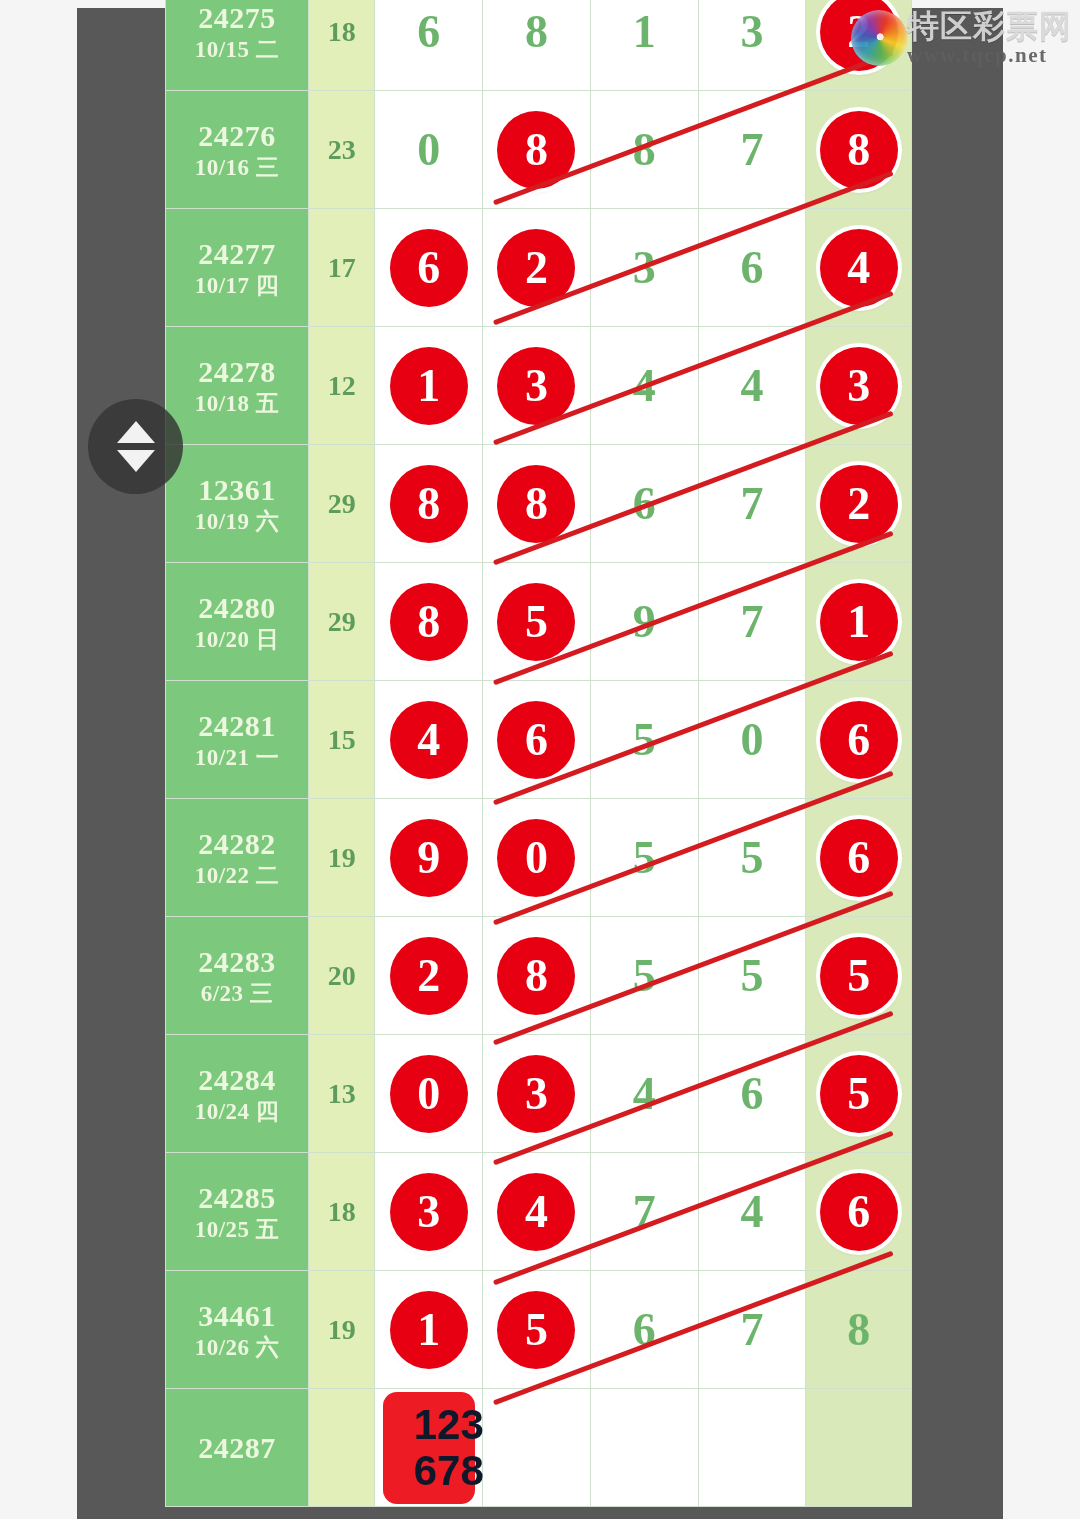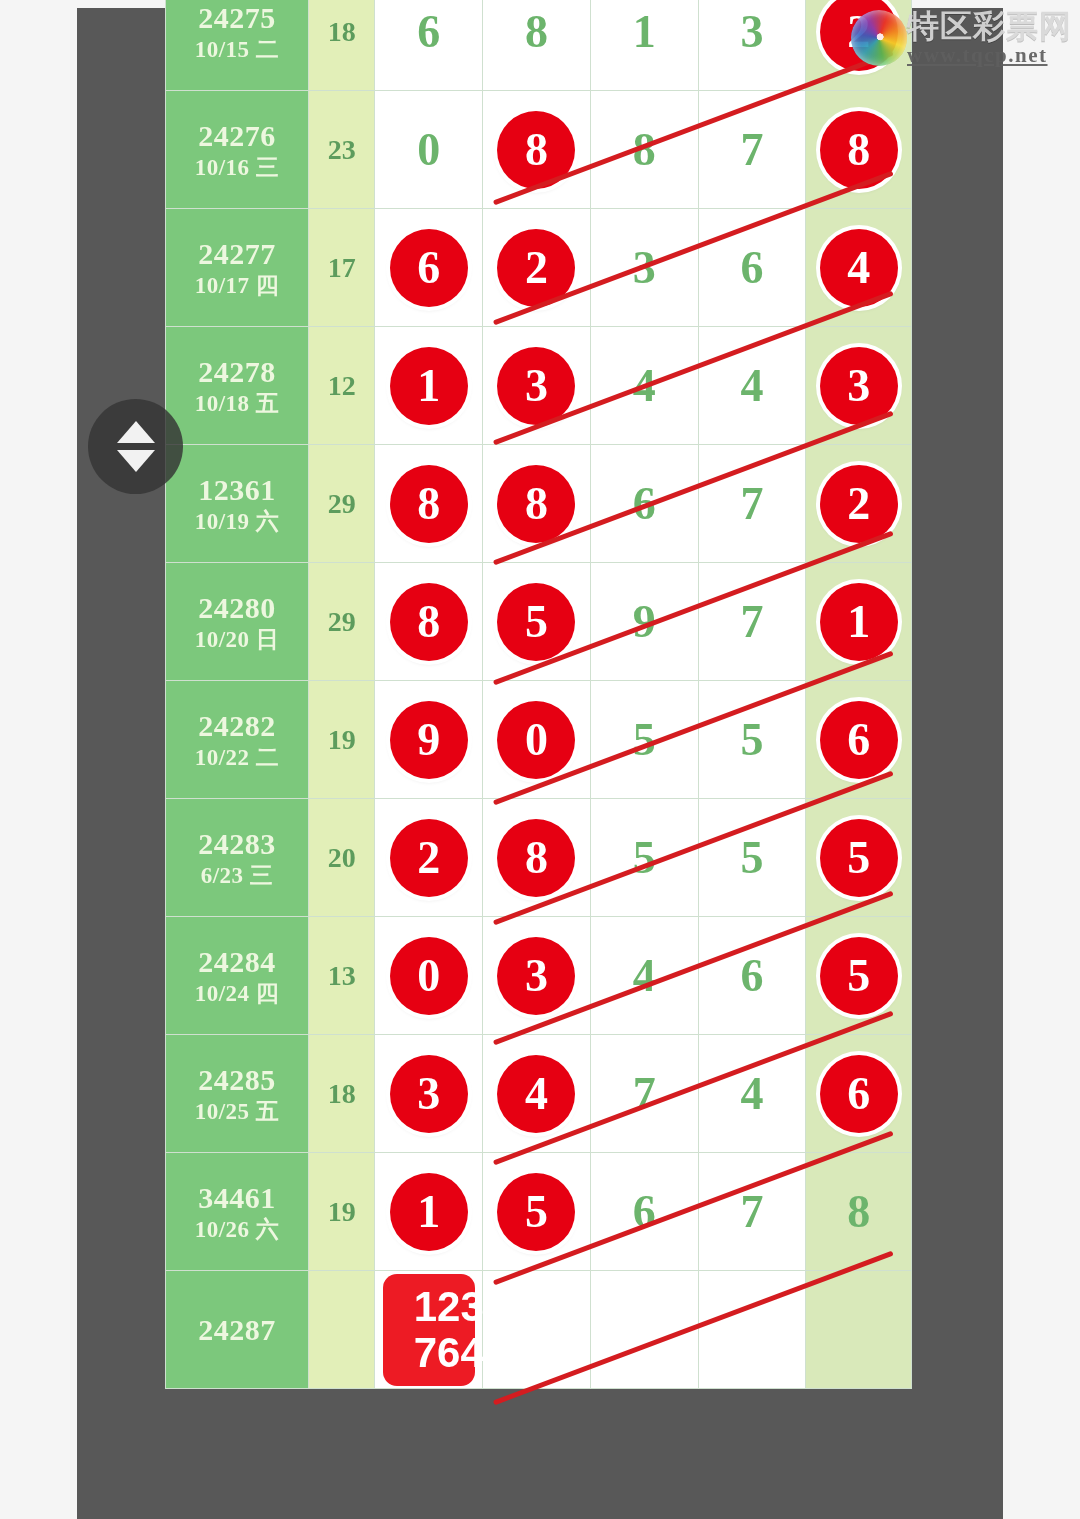--- a/index.html
+++ b/index.html
@@ -98,21 +98,21 @@
     box-shadow: 0 0 0 4px #ffffff, 0 2px 5px rgba(0,0,0,.18);
   }
   .predict {
     display: inline-flex;
     flex-direction: column;
     align-items: center;
     justify-content: center;
     width: 92px; height: 112px;
     border-radius: 14px;
     background: #ed1b24;
-    color: #ffffff;
+    color: #0f172a;
     font-family: "Liberation Sans", sans-serif;
     font-size: 42px;
     font-weight: bold;
     line-height: 1.08;
     padding-left: 40px;
   }
 
   
   #connectors {
     position: absolute;
@@ -166,21 +166,20 @@
     font-size: 32px; font-weight: bold;
     color: #d8d8d8;
     letter-spacing: 1px;
     text-shadow: 0 1px 0 rgba(0,0,0,.25);
   }
   #watermark .wm-url {
     font-family: "Liberation Serif", serif;
     font-size: 21px; font-weight: bold;
     color: #5f5f5f;
     letter-spacing: 1.5px;
-    text-decoration: underline;
   }
 </style>
 </head>
 <body>
 
 <div id="stage">
 
   <div class="gutter left"></div>
 
   <div id="table-wrap">
@@ -262,20 +261,32 @@
             </td>
             <td class="sum">29</td>
             <td class="ball"><span class="circle">8</span></td>
             <td class="ball"><span class="circle">5</span></td>
             <td class="ball"><span class="num">9</span></td>
             <td class="ball"><span class="num">7</span></td>
             <td class="last"><span class="circle">1</span></td>
           </tr>
           <tr>
             <td class="issue">
+              <span class="no">24281</span>
+              <span class="date">10/21 一</span>
+            </td>
+            <td class="sum">15</td>
+            <td class="ball"><span class="circle">4</span></td>
+            <td class="ball"><span class="circle">6</span></td>
+            <td class="ball"><span class="num">5</span></td>
+            <td class="ball"><span class="num">0</span></td>
+            <td class="last"><span class="circle">6</span></td>
+          </tr>
+          <tr>
+            <td class="issue">
               <span class="no">24282</span>
               <span class="date">10/22 二</span>
             </td>
             <td class="sum">19</td>
             <td class="ball"><span class="circle">9</span></td>
             <td class="ball"><span class="circle">0</span></td>
             <td class="ball"><span class="num">5</span></td>
             <td class="ball"><span class="num">5</span></td>
             <td class="last"><span class="circle">6</span></td>
           </tr>
@@ -327,21 +338,21 @@
             <td class="ball"><span class="num">7</span></td>
             <td class="last"><span class="num">8</span></td>
           </tr>
           <tr>
             <td class="issue">
               <span class="no">24287</span>
             </td>
             <td class="sum"></td>
             <td class="ball"><div class="predict">
                 <span>123</span>
-                <span>764</span>
+                <span>678</span>
               </div></td>
             <td class="ball"></td>
             <td class="ball"></td>
             <td class="ball"></td>
             <td class="last"></td>
           </tr>
         </tbody>
     </table>
   </div>
 

